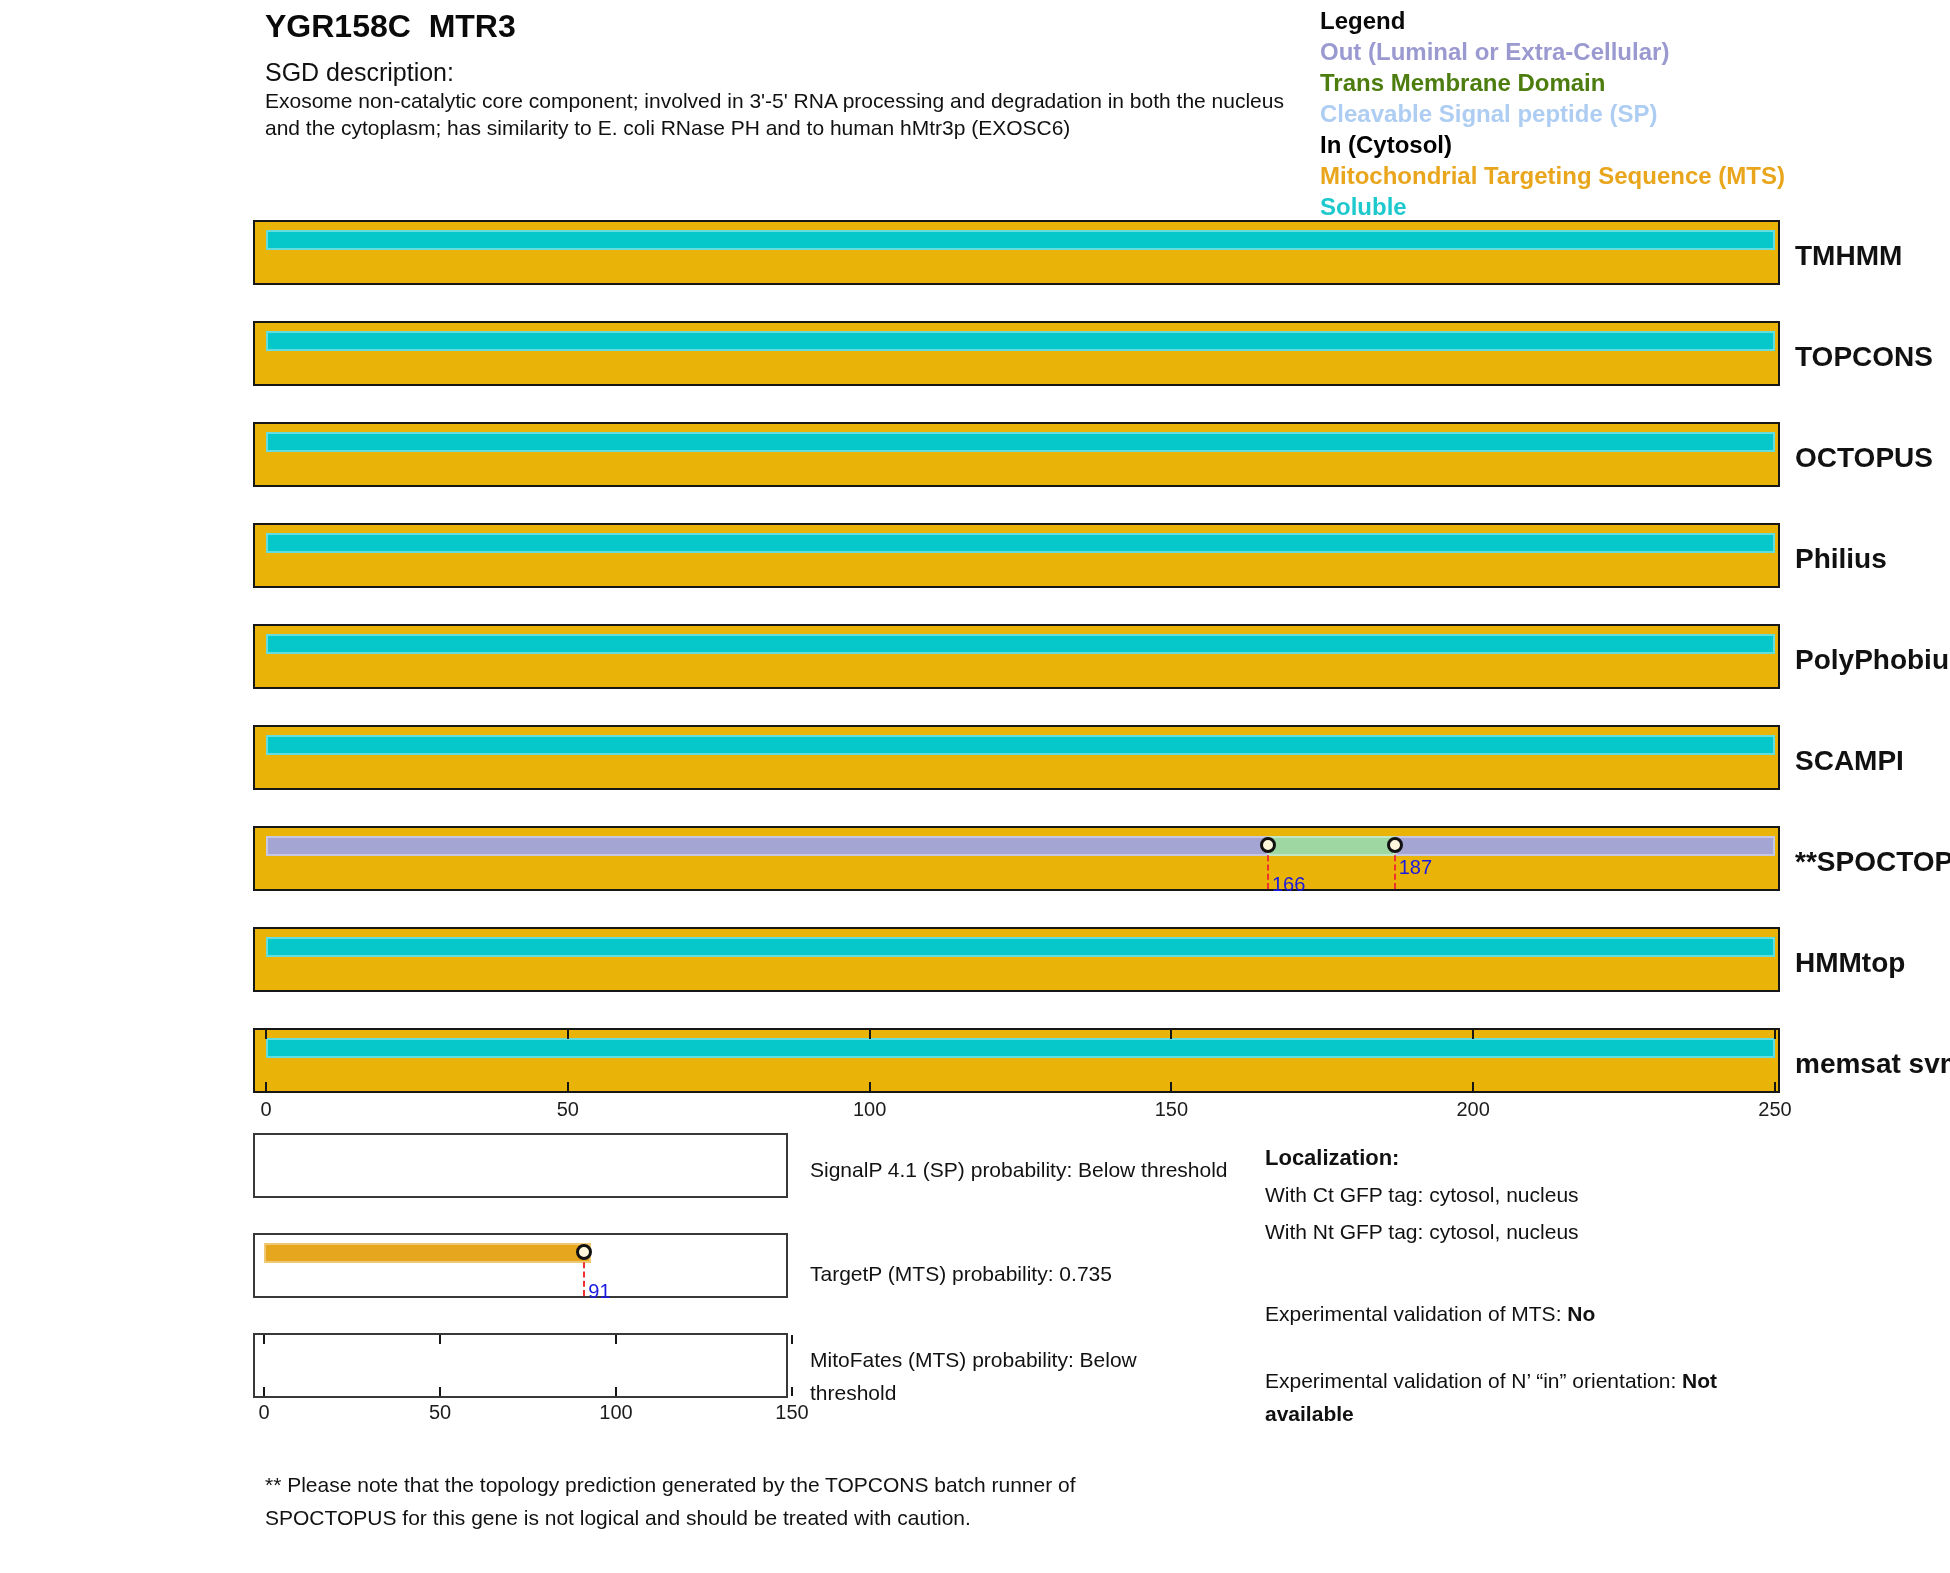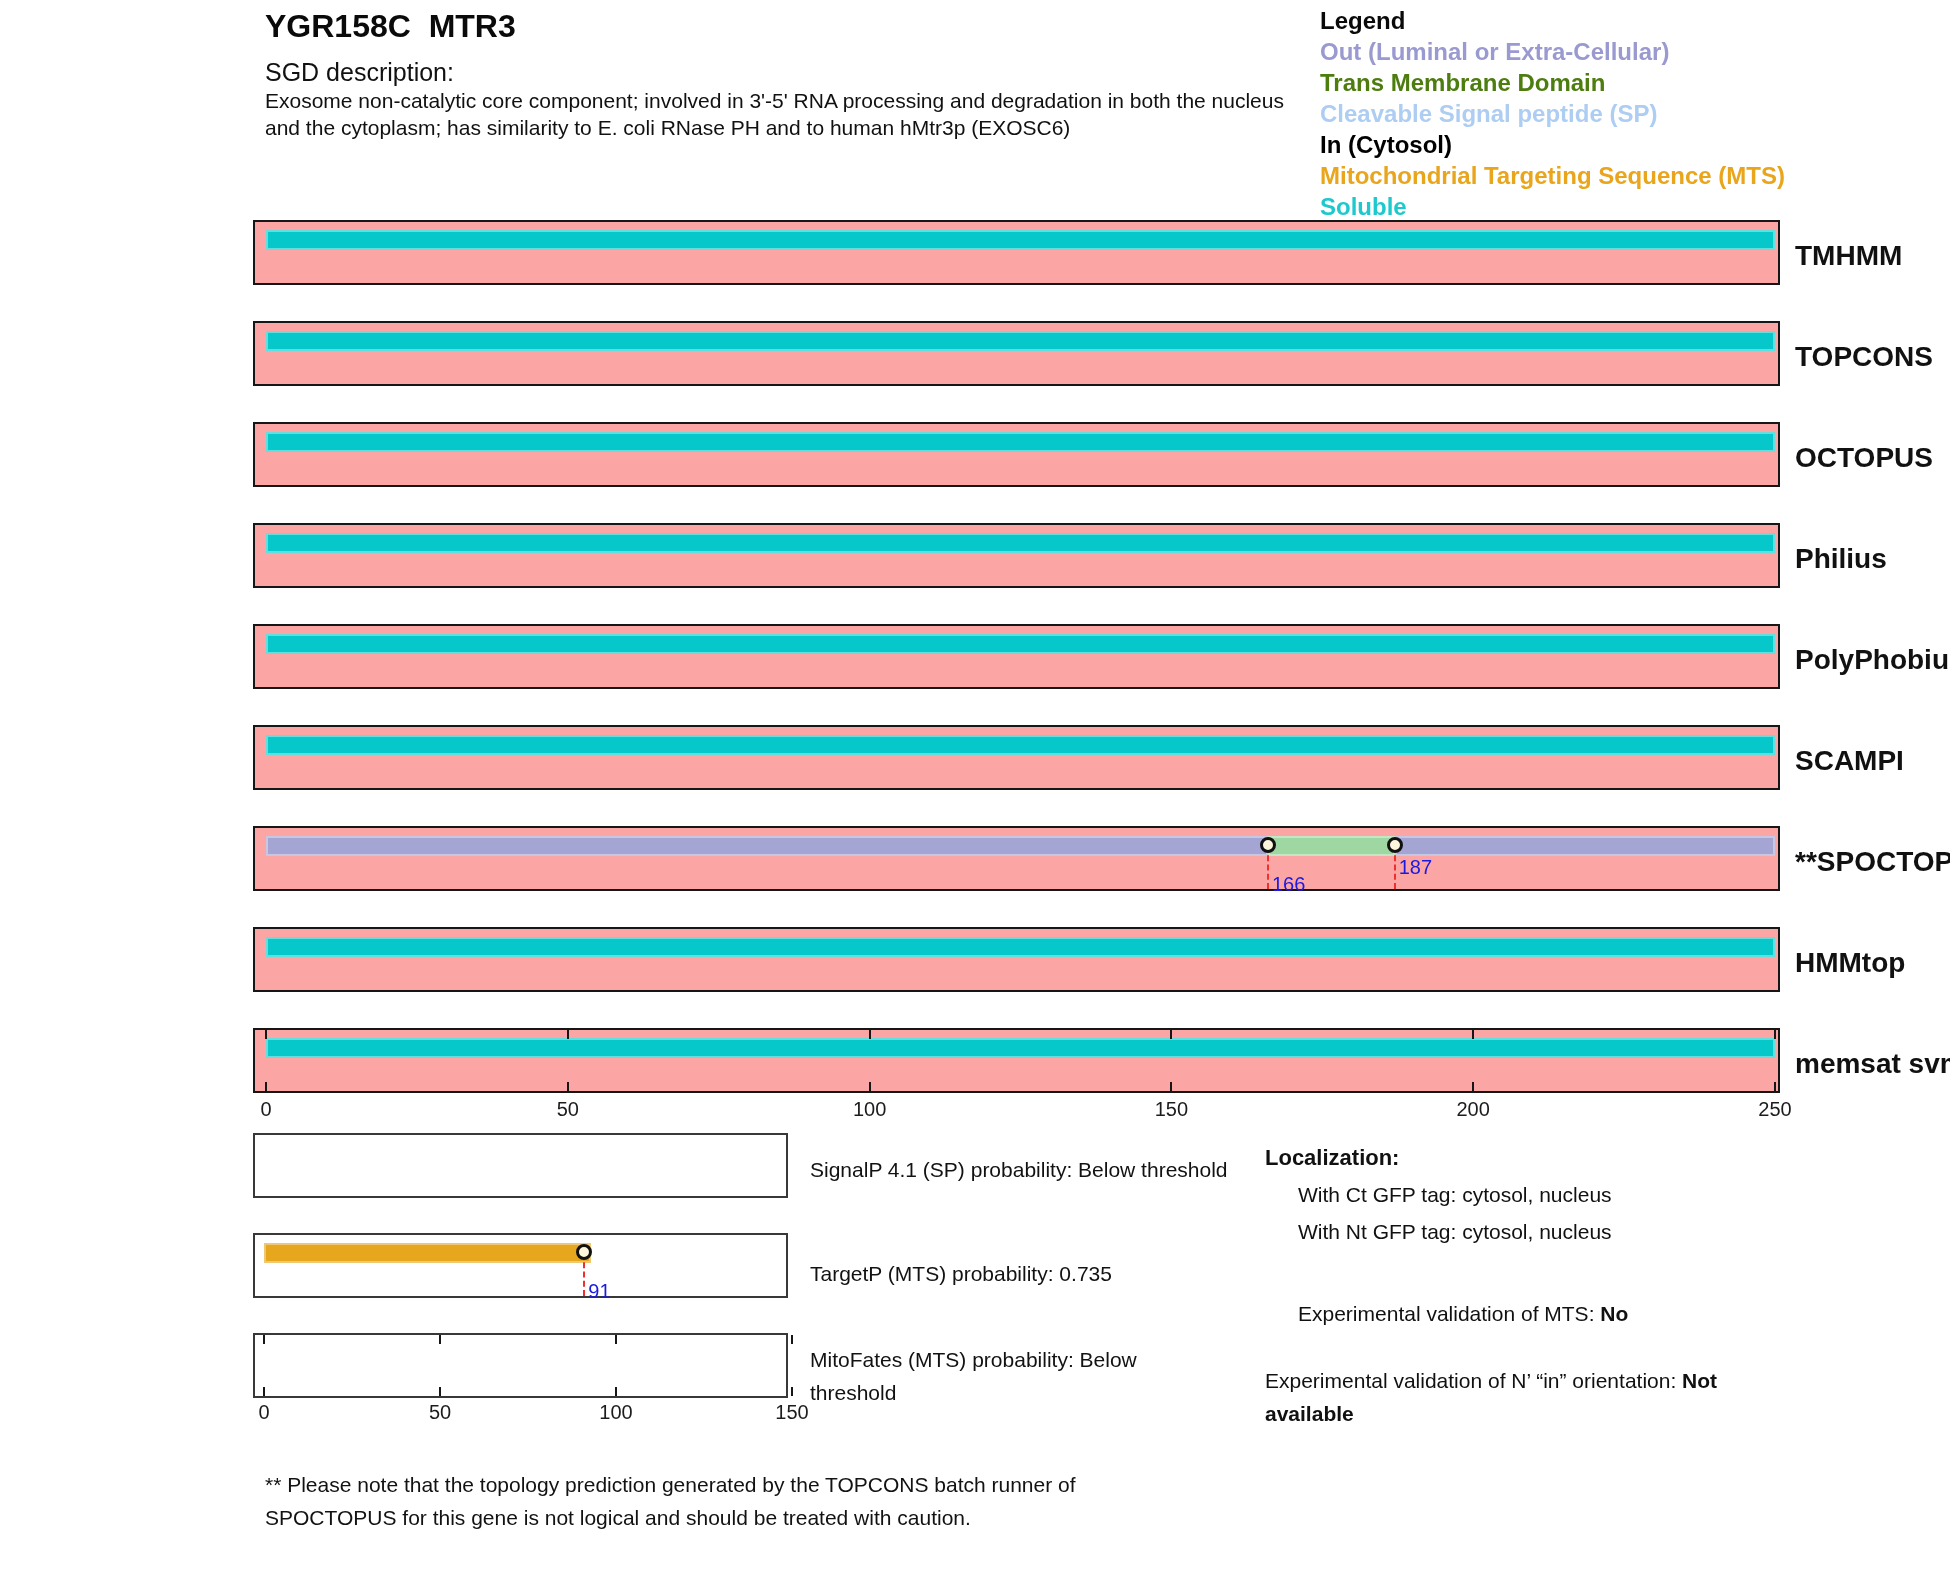--- a/index.html
+++ b/index.html
@@ -12,40 +12,40 @@
   .title{font-size:32px;font-weight:bold;white-space:pre;color:#0a0a0a;}
   .sgd-label{font-size:25px;font-weight:normal;margin-top:13px;}
   .desc-line{font-size:21px;line-height:27px;white-space:nowrap;}
   
   .legend{position:absolute;left:1320px;top:5px;}
   .legend-title{font-size:24px;font-weight:bold;color:#0a0a0a;line-height:31px;}
   .legend-item{font-size:24px;font-weight:bold;line-height:31px;white-space:nowrap;}
   
   .tracks-panel{position:absolute;left:253px;top:220px;width:1697px;height:910px;}
   .track-row{position:relative;height:101px;}
-  .track-box{position:absolute;left:0;top:0;width:1523px;height:61px;border:2px solid #161616;background:#fca5a5;}
+  .track-box{position:absolute;left:0;top:0;width:1523px;height:61px;border:2px solid #161616;background:#eab308;}
   .seg{position:absolute;top:0;height:20px;box-shadow:inset 0 0 0 2px rgba(255,255,255,0.38);}
   .bar-top{top:8px;}
   .tick{position:absolute;width:2px;height:9px;background:#161616;}
   .marker-line{position:absolute;top:18px;height:43px;width:0;border-left:2px dashed #f03030;}
   .marker-dot{position:absolute;top:9px;width:10px;height:10px;border:3px solid #111;border-radius:50%;background:#fdf5dc;}
   .marker-label{position:absolute;font-size:20px;color:#1a1ae0;white-space:nowrap;}
   .track-label{position:absolute;left:1542px;top:20px;font-size:28px;font-weight:bold;white-space:nowrap;}
   .main-axis{position:absolute;left:0;top:878px;height:26px;width:1697px;}
   .axis-num{position:absolute;top:0;transform:translateX(-50%);font-size:20px;color:#1c1c1c;}
   
   .sub-panel{position:absolute;left:253px;top:1133px;width:1697px;height:330px;}
   .sub-row{position:absolute;left:0;width:1864px;height:65px;}
   .sub-box{position:absolute;left:0;top:0;width:531px;height:61px;border:2px solid #383838;background:#fff;}
   .sub-caption{position:absolute;left:557px;font-size:21px;line-height:33px;white-space:nowrap;color:#121212;}
   .sub-axis{position:absolute;left:0;top:268px;height:26px;width:900px;}
   
   .loc-panel{position:absolute;left:1265px;top:1140px;width:520px;}
   .loc-heading{position:absolute;left:0;top:5px;font-size:22px;font-weight:bold;}
-  .loc-line{position:absolute;left:0;font-size:21px;white-space:nowrap;margin-left:33px;}
+  .loc-line{position:absolute;left:0;font-size:21px;white-space:nowrap;}
   .loc-wrap{position:absolute;left:0;font-size:21px;line-height:33px;width:488px;white-space:normal;}
   
   .footnote{position:absolute;left:265px;top:1468px;font-size:21px;line-height:33px;color:#121212;}
 </style>
 </head>
 <body>
 
 <div class="header">
   <div class="title">YGR158C  MTR3</div>
   <div class="sgd-label">SGD description:</div>

